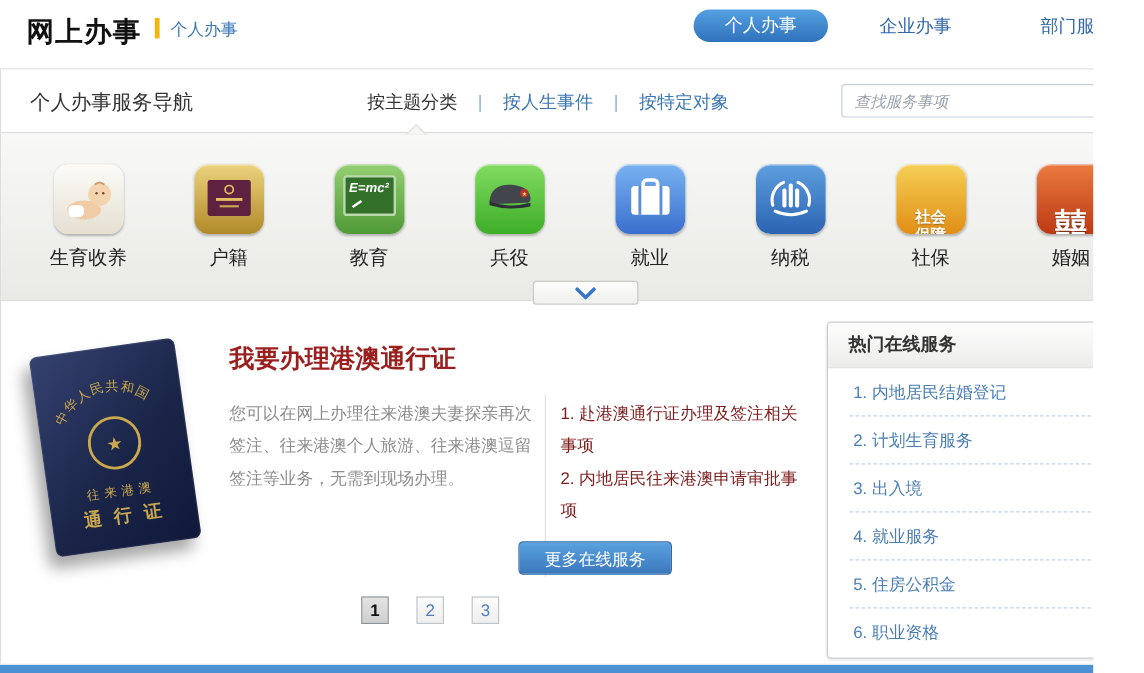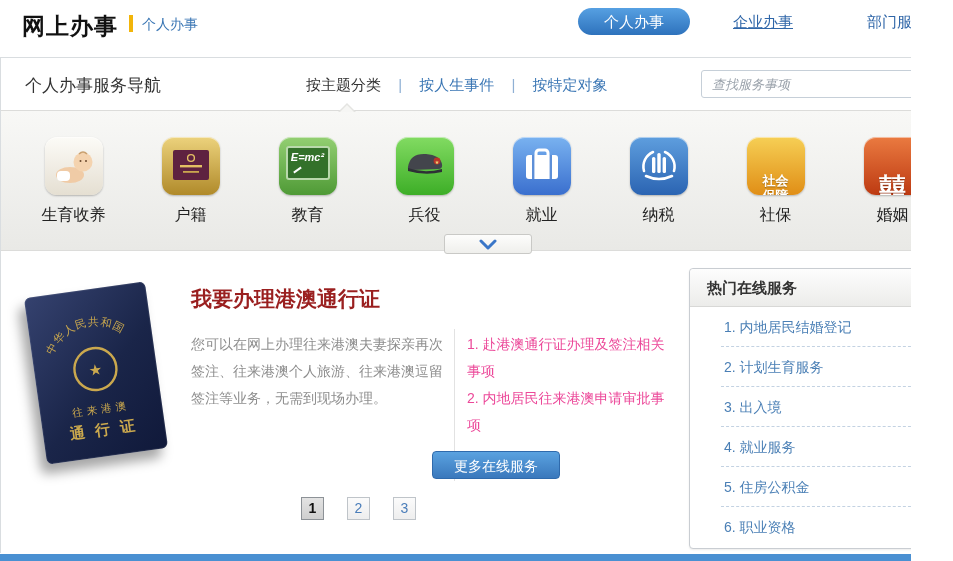--- a/index.html
+++ b/index.html
@@ -7,21 +7,21 @@
   .page { position:relative; width:911px; height:561px; background:#fff; overflow:hidden;padding-left:47px; }
 
   
   .hdr { position:absolute; top:0; left:0; width:953px; height:57px; background:#fff; }
   .site-title { position:absolute; left:22px; top:11px; font-size:23px; font-weight:bold; color:#111; letter-spacing:1px; }
   .hdr-sep { position:absolute; left:129px; top:15px; width:4px; height:17px; background:#f2b50a; }
   .section-label { position:absolute; left:142px; top:16px; font-size:14px; color:#3a76b4; }
   .hdr-tab-pill { position:absolute; left:578px; top:8px; width:112px; height:27px; line-height:27px; text-align:center;
     background:linear-gradient(180deg,#56a0e2,#2e72bc); border-radius:14px; color:#fff; font-size:15px; cursor:pointer; }
   .hdr-tab { position:absolute; top:13px; font-size:15px; color:#2f66a8; cursor:pointer; }
-  .hdr-tab.t2 { left:733px;text-decoration:underline; }
+  .hdr-tab.t2 { left:733px; }
   .hdr-tab.t3 { left:867px;text-align:right; }
 
   
   .container { position:absolute; top:57px; left:0; width:953px; height:496px; border:1px solid #d9dde0; background:#fff; }
 
   
   .nav-row { position:relative; height:52px; background:#fff; }
   .nav-title { position:absolute; left:24px; top:16px; font-size:17px; color:#333; }
   .nav-tabs { position:absolute; left:305px; top:18px; font-size:15px; white-space:nowrap; }
   .nav-tab { display:inline-block; cursor:pointer; color:#3a76b4;font-family:Liberation Serif, serif; }
@@ -75,35 +75,35 @@
 
   .passport-wrap { position:absolute; left:20px; top:32px; width:160px; height:192px; }
   .passport { position:absolute; left:14px; top:6px; width:122px; height:168px; transform:rotate(-8deg);
     background:linear-gradient(135deg,#35426f 0%,#1a2549 55%,#10193a 100%); border-radius:6px;
     box-shadow:-7px 9px 12px rgba(0,0,0,.35), inset 0 0 0 1px rgba(255,255,255,.08); }
 
   .feat-title { position:absolute; left:190px; top:34px; font-size:21px; font-weight:bold; color:#9a1f1f; cursor:default; }
   .feat-desc { position:absolute; left:190px; top:80px; width:258px; font-size:14px; color:#8d8d8d; line-height:27px; }
   .v-div { position:absolute; left:453px; top:78px; width:1px; height:152px; background:#e2e2e2; }
   .feat-links { position:absolute; left:466px; top:80px; width:210px; font-size:14px; line-height:27px; }
-  .feat-link { color:#ec4899; cursor:pointer; display:block; }
+  .feat-link { color:#7f1d1d; cursor:pointer; display:block; }
   .more-btn { position:absolute; left:431px; top:200px; width:128px; height:28px; line-height:28px; text-align:center;
     background:linear-gradient(180deg,#5aa2e0,#3a78bc); border:1px solid #2f6aac; border-radius:4px;
     color:#fff; font-size:14px; cursor:pointer; }
   .pager { position:absolute; left:300px; top:246px; display:flex; gap:23px; }
   .pg { width:23px; height:23px; line-height:21px; text-align:center; font-size:14px; cursor:pointer;
     border:1px solid #bfc4c9; background:linear-gradient(180deg,#fbfbfb,#eeeeee); color:#4a7db9; }
   .pg.active { border:1px solid #8d9297; background:linear-gradient(180deg,#e3e3e3,#cfcfcf); color:#111; font-weight:bold; }
 
   
   .hot { position:absolute; left:688px; top:17px; width:259px; height:281px; background:#fff;
     border:1px solid #c9cdd2; border-radius:4px; box-shadow:0 1px 2px rgba(0,0,0,.08); }
   .hot-hd { height:38px; line-height:38px; padding-left:17px; font-size:15px; font-weight:bold; color:#333;
     background:linear-gradient(180deg,#fdfdfd,#ececea); border-bottom:1px solid #d8d8d6; border-radius:4px 4px 0 0; }
-  .hot-item { display:block; height:40px; line-height:40px; margin:0 31px; padding-left:3px; font-size:14px;
+  .hot-item { display:block; height:40px; line-height:40px; margin:0 18px; padding-left:3px; font-size:14px;
     color:#4a7fb5; border-bottom:1px dashed #c3d2e2; cursor:pointer; }
   .hot-item:last-child { border-bottom:none; }
 
   .bottom-bar { position:absolute; left:0; bottom:0; width:953px; height:7px; background:#4a90d2; }
 </style>
 </head>
 <body>
 
 <div class="page">
 

